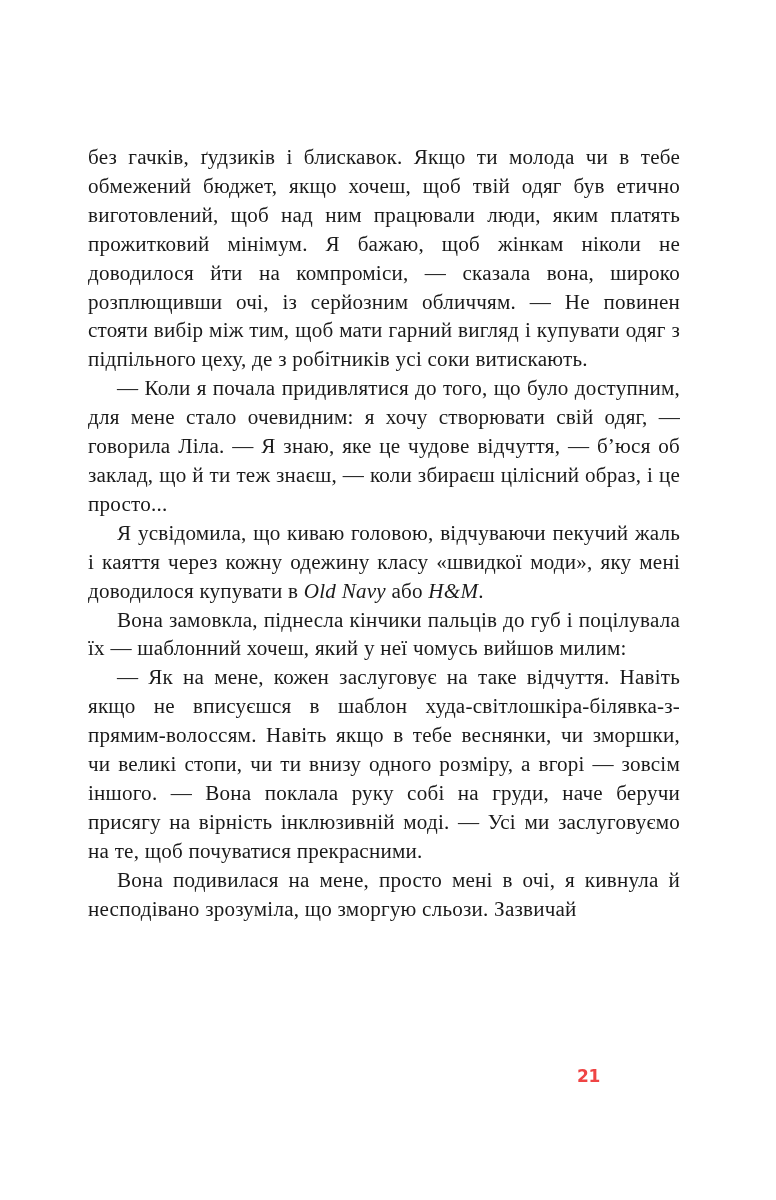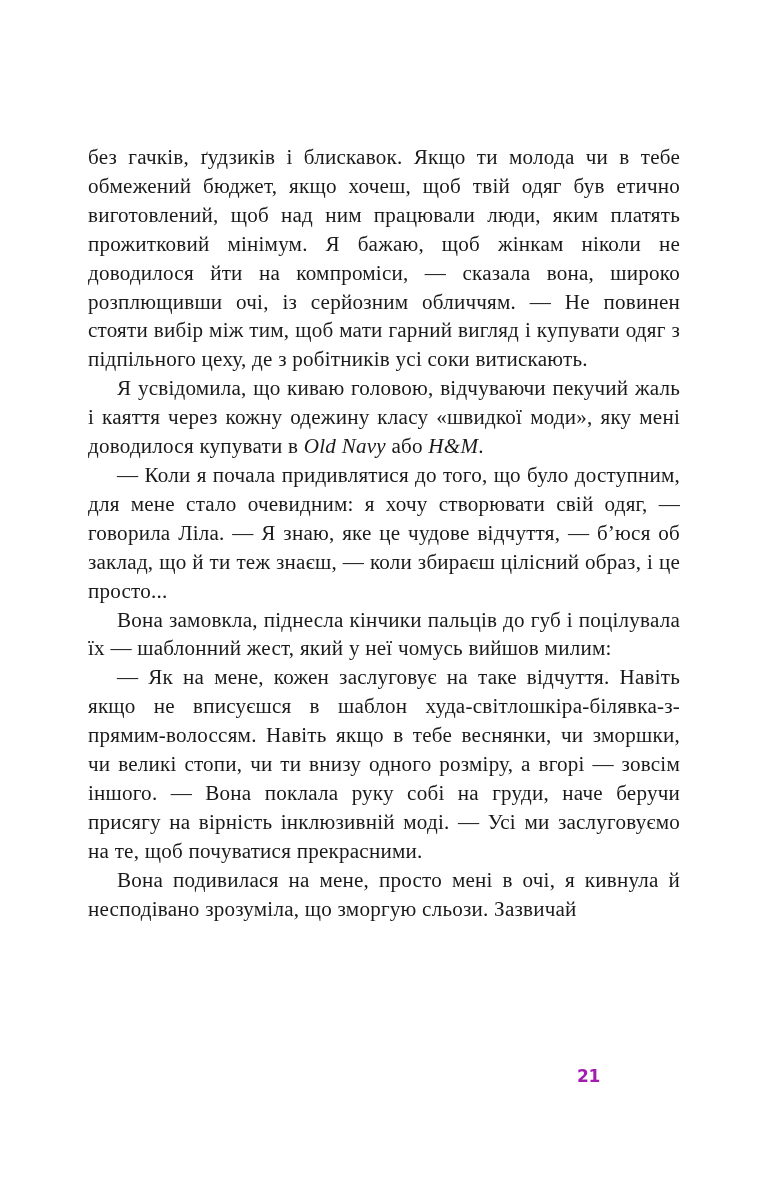--- a/index.html
+++ b/index.html
@@ -53,34 +53,34 @@
   }
 
   .page-number {
     position: absolute;
     right: 88px;
     top: 1066px;
     font-family: "DejaVu Sans", "Liberation Sans", sans-serif;
     font-size: 17px;
     font-weight: 700;
     line-height: 20px;
-    color: #a21caf;
+    color: #ef4444;
     letter-spacing: -0.02em;
     text-align: right;
   }
 </style>
 </head>
 <body style="background: rgb(255, 255, 255); color: rgb(26, 26, 26);">
 
 <div class="page">
 
   <div class="text-block" id="text-block">
       <p class="para no-indent"><span>без гачків, ґудзиків і блискавок. Якщо ти молода чи в тебе обмежений бюджет, якщо хочеш, щоб твій одяг був етично виготовлений, щоб над ним працювали люди, яким платять прожитковий мінімум. Я бажаю, щоб жінкам ніколи не доводилося йти на компроміси, — сказала вона, широко розплющивши очі, із серйозним обличчям. — Не повинен стояти вибір між тим, щоб мати гарний вигляд і купувати одяг з підпільного цеху, де з робітників усі соки витискають.</span></p>
+      <p class="para"><span>— Коли я почала придивлятися до того, що було доступним, для мене стало очевидним: я хочу створювати свій одяг, — говорила Ліла. — Я знаю, яке це чудове відчуття, — б’юся об заклад, що й ти теж знаєш, — коли збираєш цілісний образ, і це просто...</span></p>
       <p class="para"><span>Я усвідомила, що киваю головою, відчуваючи пекучий жаль і каяття через кожну одежину класу «швидкої моди», яку мені доводилося купувати в </span><em>Old Navy</em><span> або </span><em>H&amp;M</em><span>.</span></p>
-      <p class="para"><span>— Коли я почала придивлятися до того, що було доступним, для мене стало очевидним: я хочу створювати свій одяг, — говорила Ліла. — Я знаю, яке це чудове відчуття, — б’юся об заклад, що й ти теж знаєш, — коли збираєш цілісний образ, і це просто...</span></p>
-      <p class="para"><span>Вона замовкла, піднесла кінчики пальців до губ і поцілувала їх — шаблонний жест, який у неї чомусь вийшов милим:</span></p>
+      <p class="para"><span>Вона замовкла, піднесла кінчики пальців до губ і поцілувала їх — шаблонний хочеш, який у неї чомусь вийшов милим:</span></p>
       <p class="para"><span>— Як на мене, кожен заслуговує на таке відчуття. Навіть якщо не вписуєшся в шаблон худа-світлошкіра-білявка-з-прямим-волоссям. Навіть якщо в тебе веснянки, чи зморшки, чи великі стопи, чи ти внизу одного розміру, а вгорі — зовсім іншого. — Вона поклала руку собі на груди, наче беручи присягу на вірність інклюзивній моді. — Усі ми заслуговуємо на те, щоб почуватися прекрасними.</span></p>
       <p class="para"><span>Вона подивилася на мене, просто мені в очі, я кивнула й несподівано зрозуміла, що зморгую сльози. Зазвичай</span></p>
     </div>
 
   <div class="page-number">21</div>
 
 </div>
 
 </body></html>

